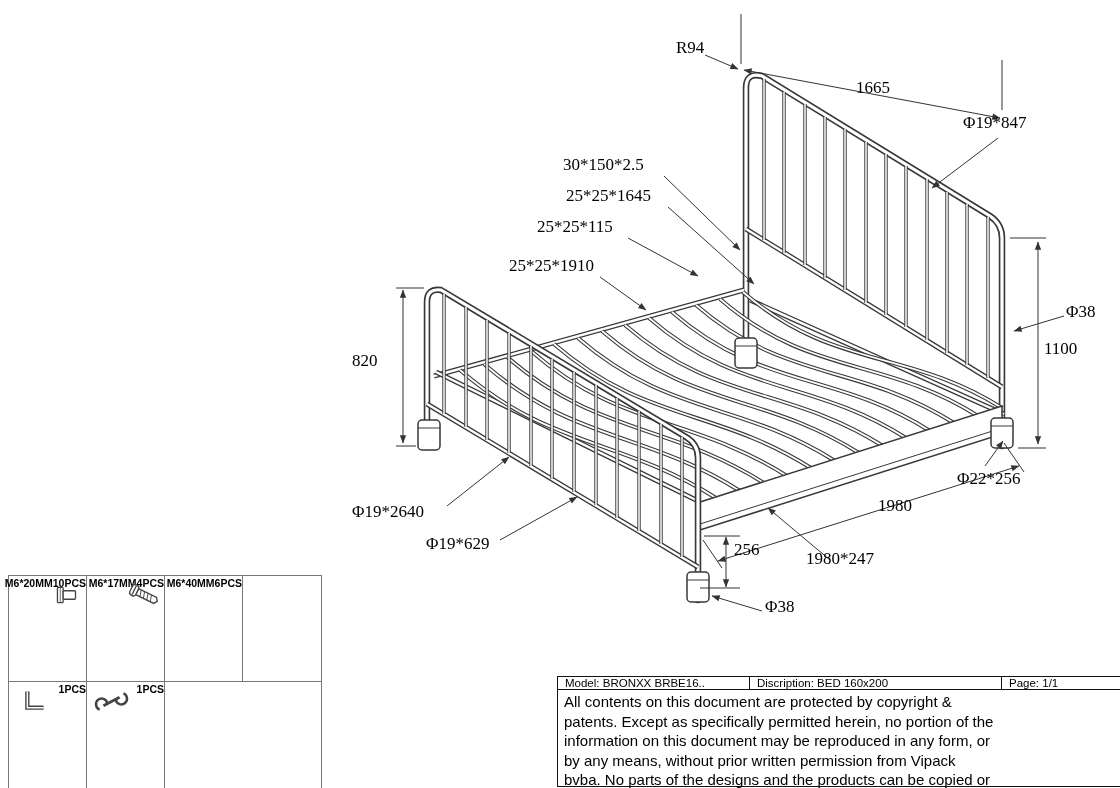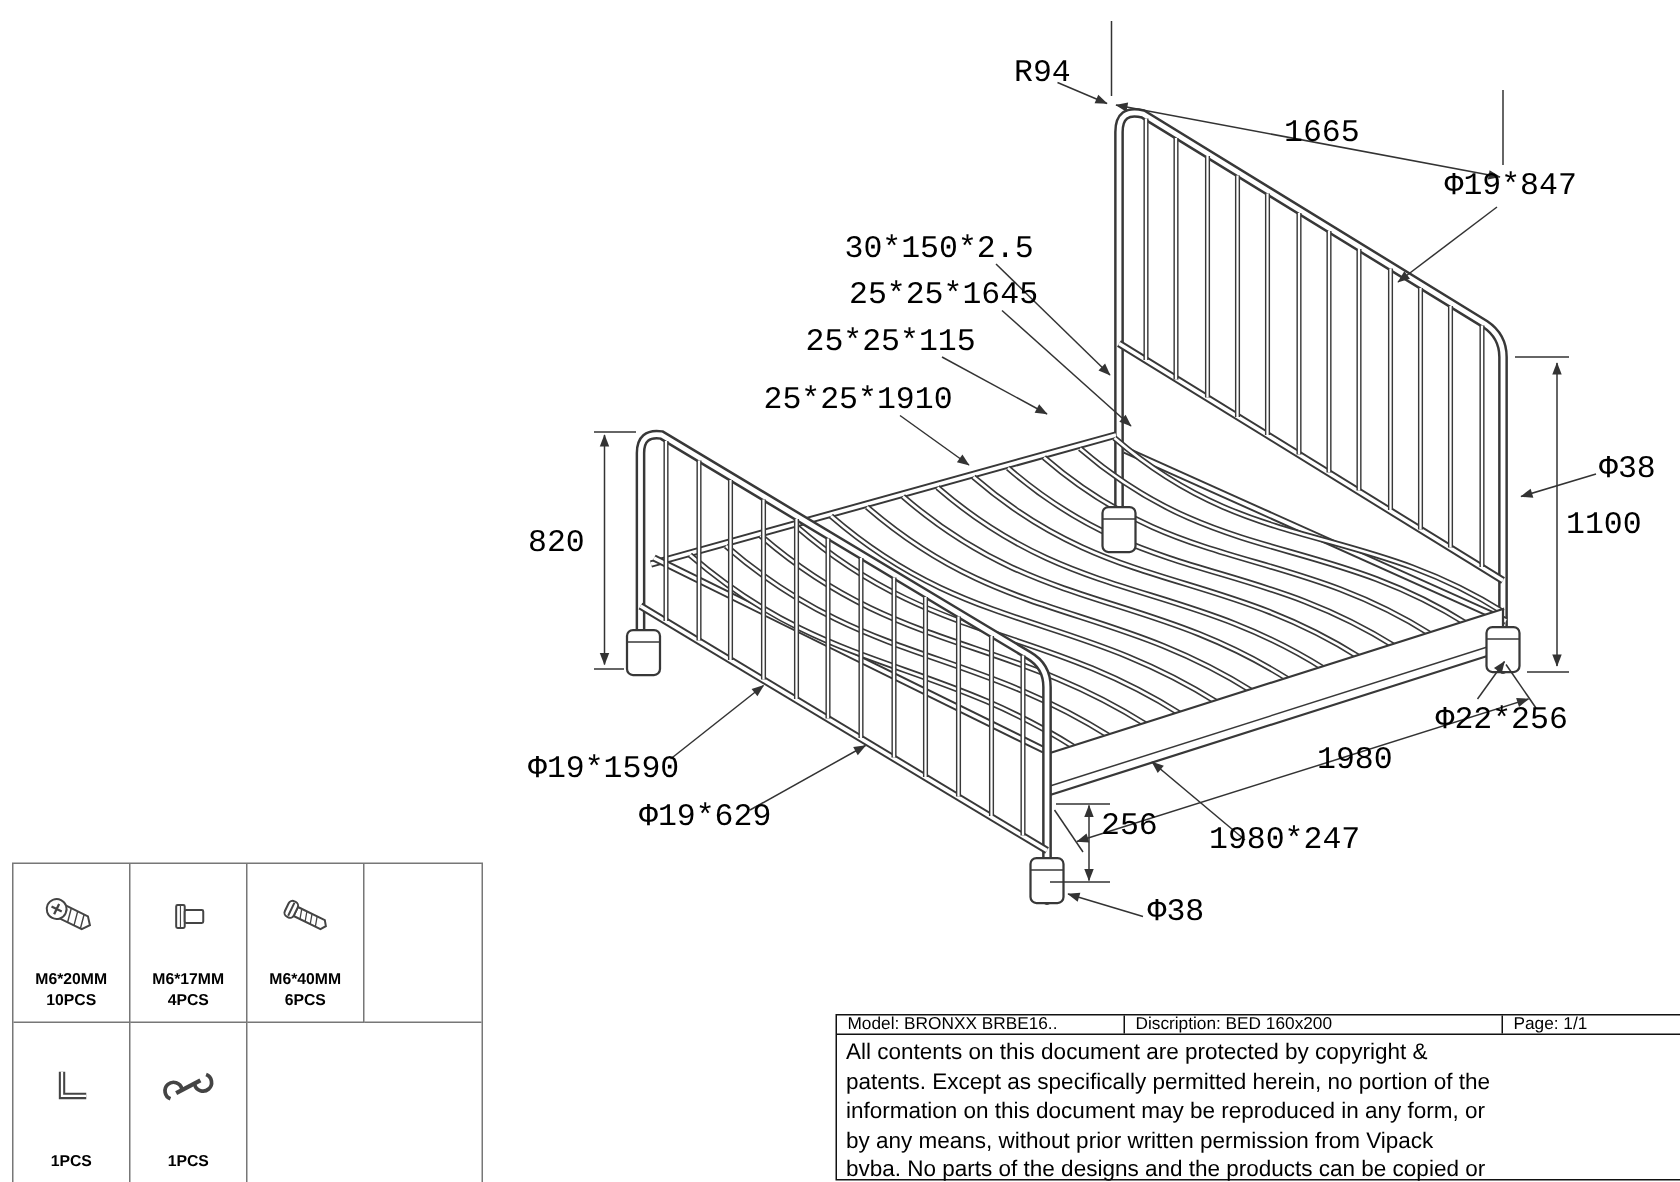--- a/index.html
+++ b/index.html
@@ -10,23 +10,23 @@
   .t5{stroke:#383838;stroke-width:5;fill:none}
   .t5w{stroke:#fff;stroke-width:2.4;fill:none}
   .t3{stroke:#383838;stroke-width:3.4;fill:none}
   .t3w{stroke:#fff;stroke-width:1.5;fill:none}
   .t4{stroke:#383838;stroke-width:4;fill:none}
   .t4w{stroke:#fff;stroke-width:1.8;fill:none}
   .dim line,.dim path{stroke:#333;stroke-width:1;fill:none}
   .foot{fill:#fff;stroke:#383838;stroke-width:1.5}
   .band{fill:#fff;stroke:#383838;stroke-width:1.5}
   .thin{stroke:#383838;stroke-width:1;fill:none}
-  .dim-label{position:absolute;font-family:Liberation Mono, monospace;font-size:21px;color:#000;white-space:nowrap}
+  .dim-label{position:absolute;font-family:Liberation Serif, serif;font-size:17px;color:#000;white-space:nowrap}
   .parts-table{position:absolute;left:8px;top:575px;display:grid;grid-template-columns:repeat(4,78px);grid-template-rows:repeat(2,106px);border:1px solid #777;background:#fff}
-  .pcell{border-right:1px solid #777;border-bottom:1px solid #777;display:flex;flex-direction:column;align-items:center;justify-content:flex-end;padding-bottom:7px;box-sizing:border-box}
+  .pcell{border-right:1px solid #777;border-bottom:1px solid #777;display:flex;align-items:flex-start;justify-content:flex-end;padding-bottom:7px;box-sizing:border-box}
   .pcell:nth-child(4n){border-right:none}
   .pcell:nth-child(n+5){border-bottom:none}
   .picon{flex:1;display:flex;align-items:center;justify-content:center}
   .pspec,.pqty{font-size:10.5px;font-weight:700;color:#000;line-height:1.35;text-align:center}
   .title-block{position:absolute;left:557px;top:676px;width:612px;height:111px;border:1.5px solid #111;box-sizing:border-box;background:#fff;display:flex;flex-direction:column}
   .tb-row{display:grid;border-bottom:1px solid #111;box-sizing:border-box}
   .tb-row1{grid-template-columns:192px 252px 1fr;height:29px}
   .tb-row2{grid-template-columns:277px 167px 1fr;height:27px}
   .tb-row3{grid-template-columns:444px 1fr;flex:1;border-bottom:none}
   .tb-cell{border-right:1px solid #111;display:flex;align-items:center;padding:0 7px;font-size:11.5px;color:#000;box-sizing:border-box;overflow:hidden;white-space:nowrap}
@@ -194,21 +194,21 @@
   <div class="dim-label" style="left:676px;top:38px">R94</div>
   <div class="dim-label" style="left:856px;top:78px">1665</div>
   <div class="dim-label" style="left:963px;top:113px">Φ19*847</div>
   <div class="dim-label" style="left:563px;top:155px">30*150*2.5</div>
   <div class="dim-label" style="left:566px;top:186px">25*25*1645</div>
   <div class="dim-label" style="left:537px;top:217px">25*25*115</div>
   <div class="dim-label" style="left:509px;top:256px">25*25*1910</div>
   <div class="dim-label" style="left:352px;top:351px">820</div>
   <div class="dim-label" style="left:1066px;top:302px">Φ38</div>
   <div class="dim-label" style="left:1044px;top:339px">1100</div>
-  <div class="dim-label" style="left:352px;top:502px">Φ19*1590</div>
+  <div class="dim-label" style="left:352px;top:502px">Φ19*2640</div>
   <div class="dim-label" style="left:426px;top:534px">Φ19*629</div>
   <div class="dim-label" style="left:957px;top:469px">Φ22*256</div>
   <div class="dim-label" style="left:878px;top:496px">1980</div>
   <div class="dim-label" style="left:734px;top:540px">256</div>
   <div class="dim-label" style="left:806px;top:549px">1980*247</div>
   <div class="dim-label" style="left:765px;top:597px">Φ38</div>
 
   <div class="parts-table">
     <div class="pcell">
       <div class="picon">

